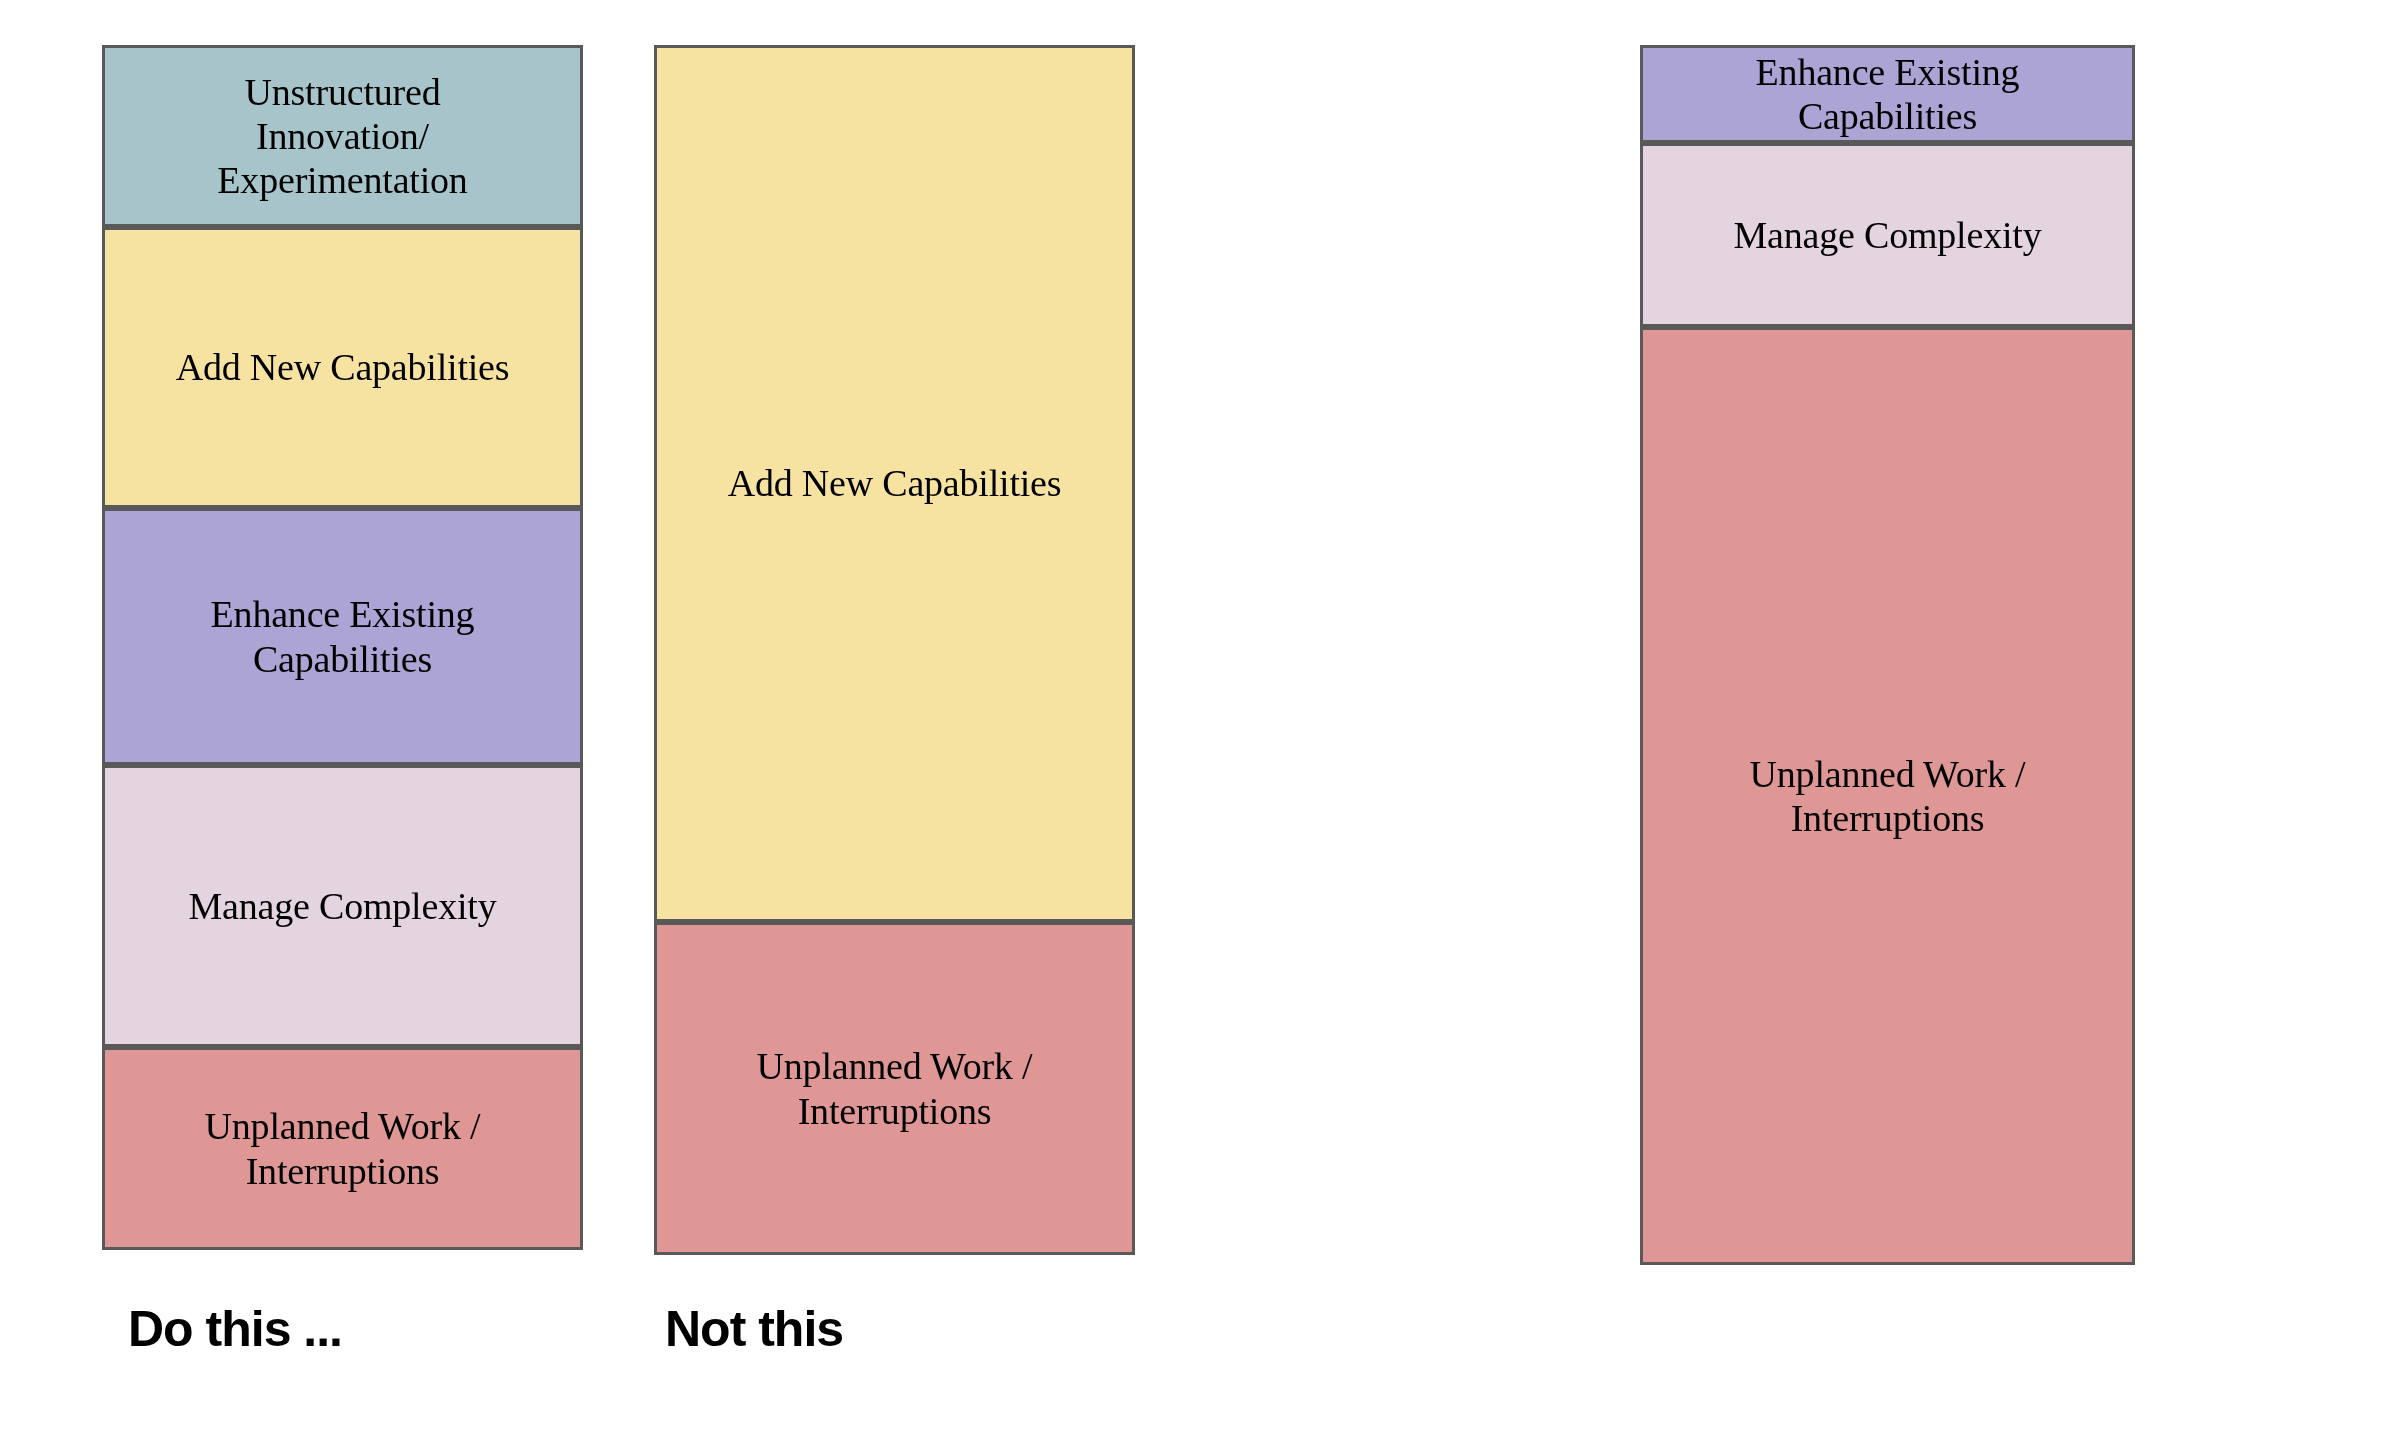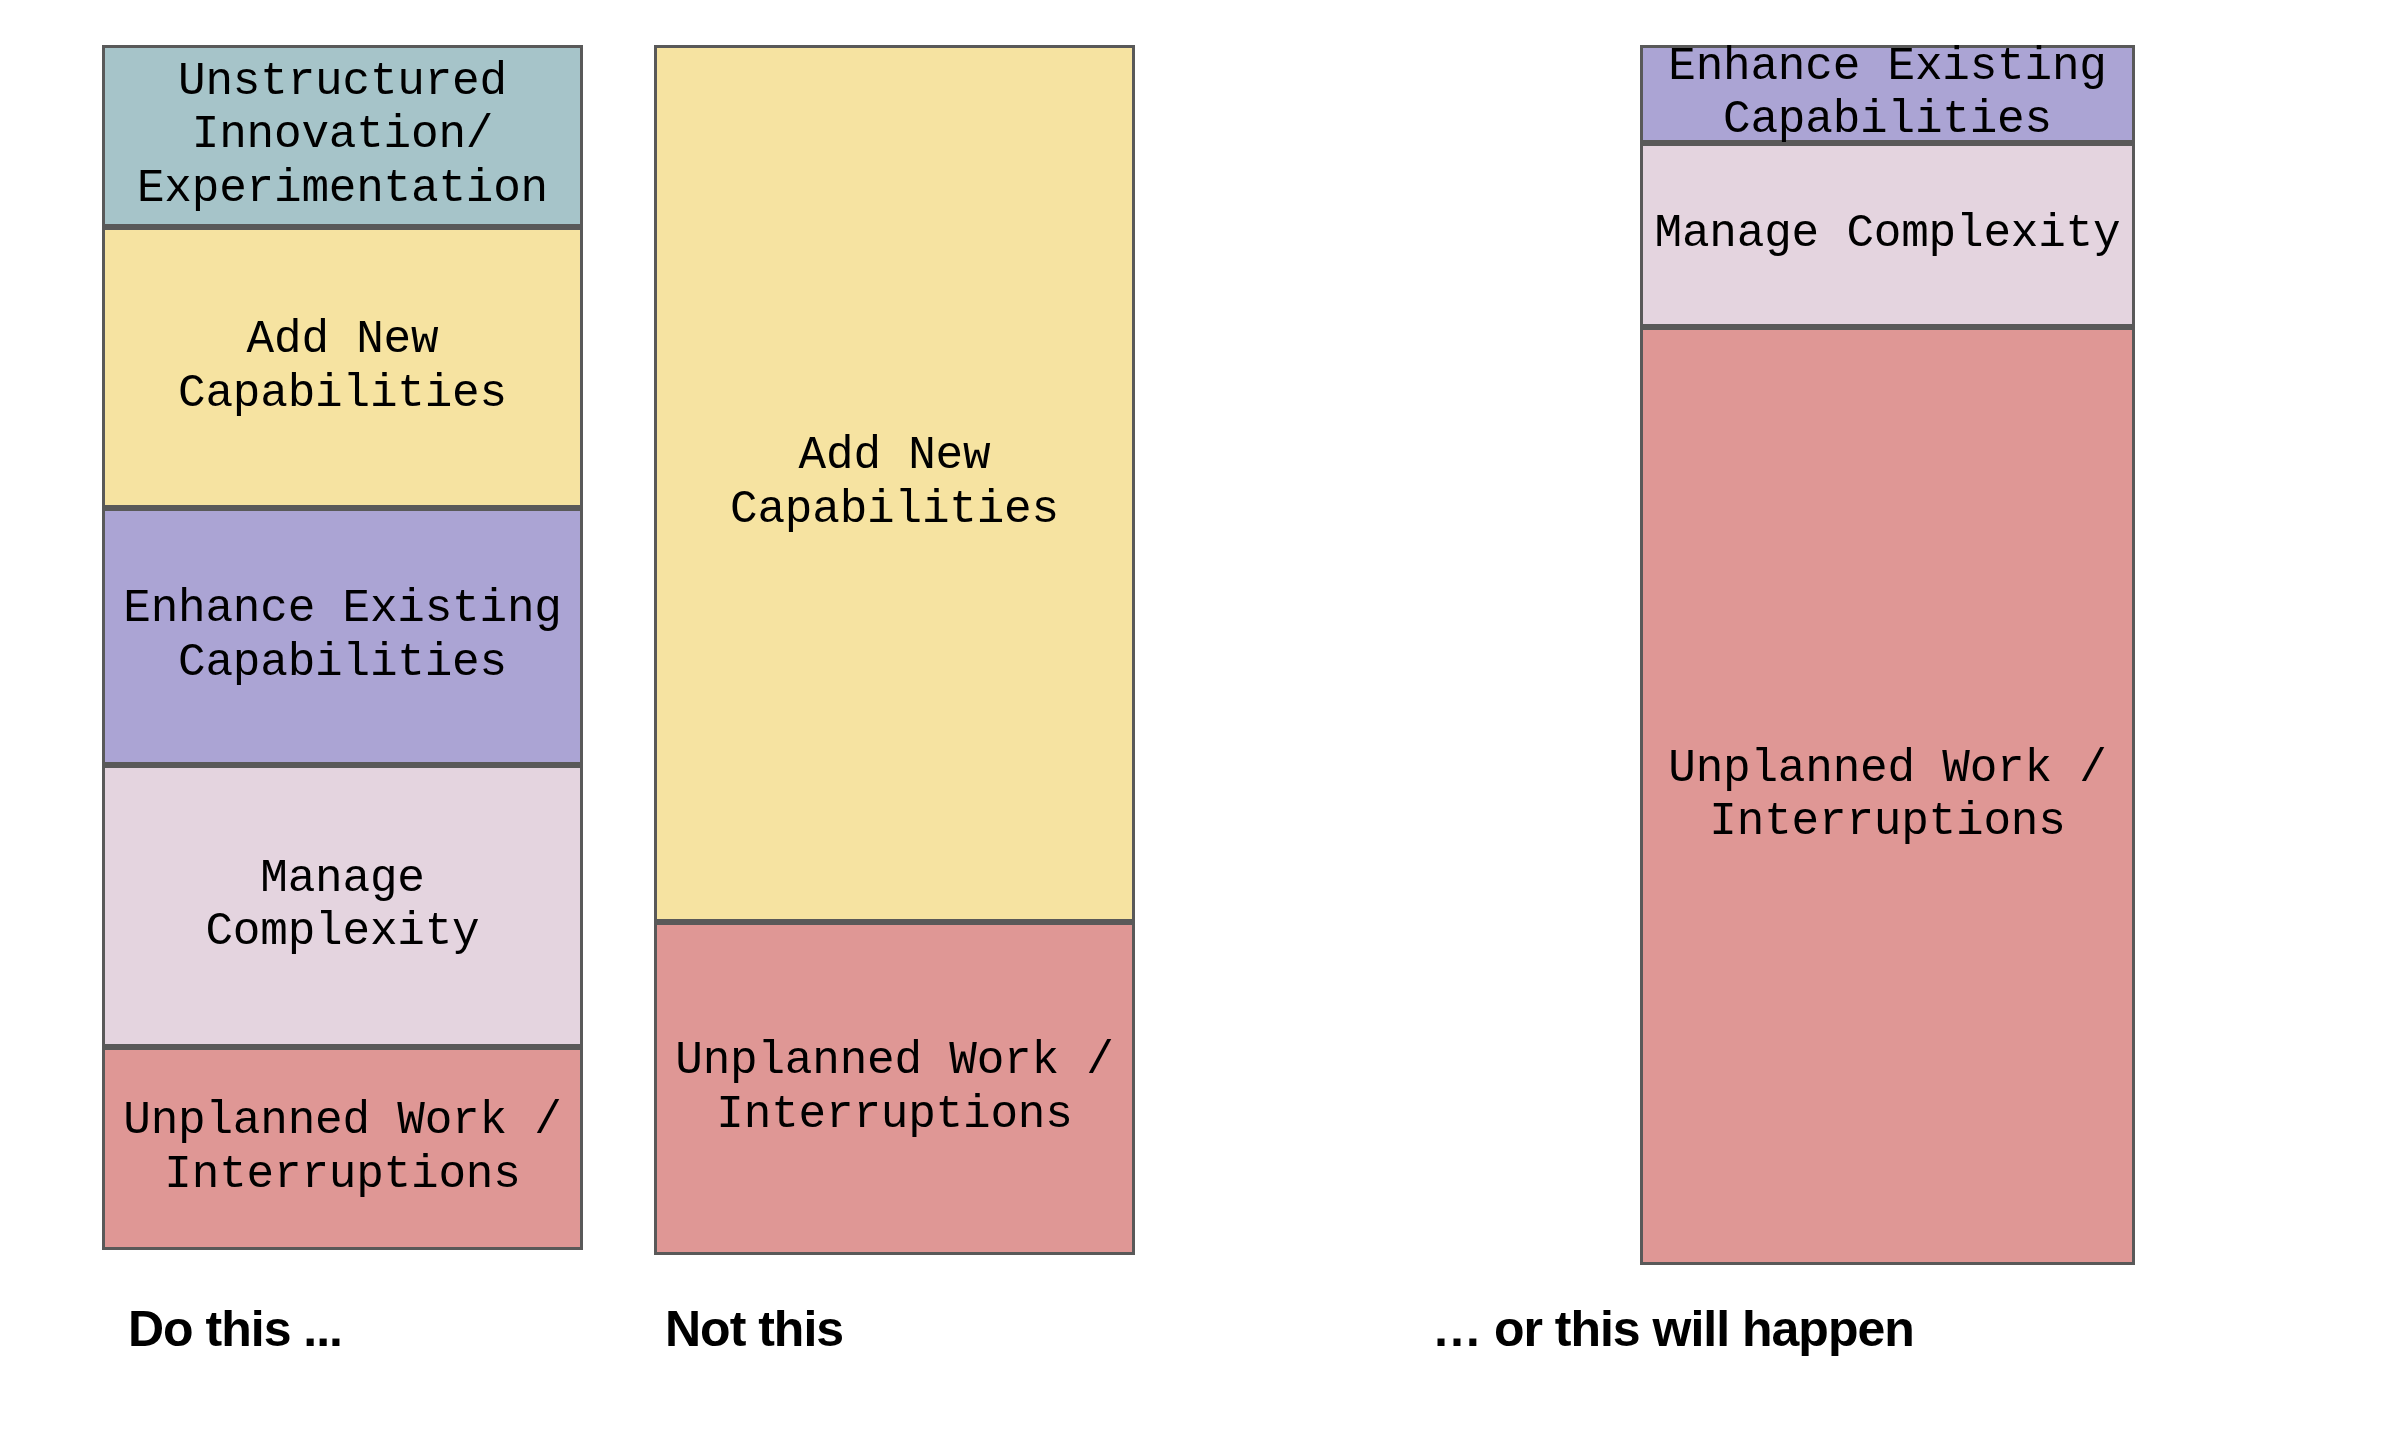--- a/index.html
+++ b/index.html
@@ -33,22 +33,22 @@
     width: 100%;
     box-sizing: border-box;
     border: 3px solid #595959;
     display: flex;
     align-items: center;
     justify-content: center;
     text-align: center;
   }
 
   .seg-label {
-    font-family: Liberation Mono, monospace;
-    font-size: 46px;
+    font-family: Liberation Serif, serif;
+    font-size: 38px;
     line-height: 1.16;
     color: #000000;
     padding: 0 8px;
     white-space: pre-line;
     letter-spacing: -0.2px;
   }
 
   .caption {
     position: absolute;
     font-family: "Liberation Sans", sans-serif;
@@ -143,15 +143,14 @@
     <div class="bar" id="c3-s2" style="background-color: rgb(223, 151, 149); border-color: rgb(89, 89, 89);">
       <span class="seg-label" style="color: rgb(0, 0, 0);">Unplanned Work /
 Interruptions</span>
     </div>
   </div>
 
   <div class="caption" id="cap-1" style="color: rgb(0, 0, 0);">Do this ...</div>
 
   <div class="caption" id="cap-2" style="color: rgb(0, 0, 0); text-align: center;">Not this</div>
 
-  <div class="caption" id="cap-3" style="color: rgb(0, 0, 0);">… or this will happen</div>
 
 </div>
 
 </body></html>

